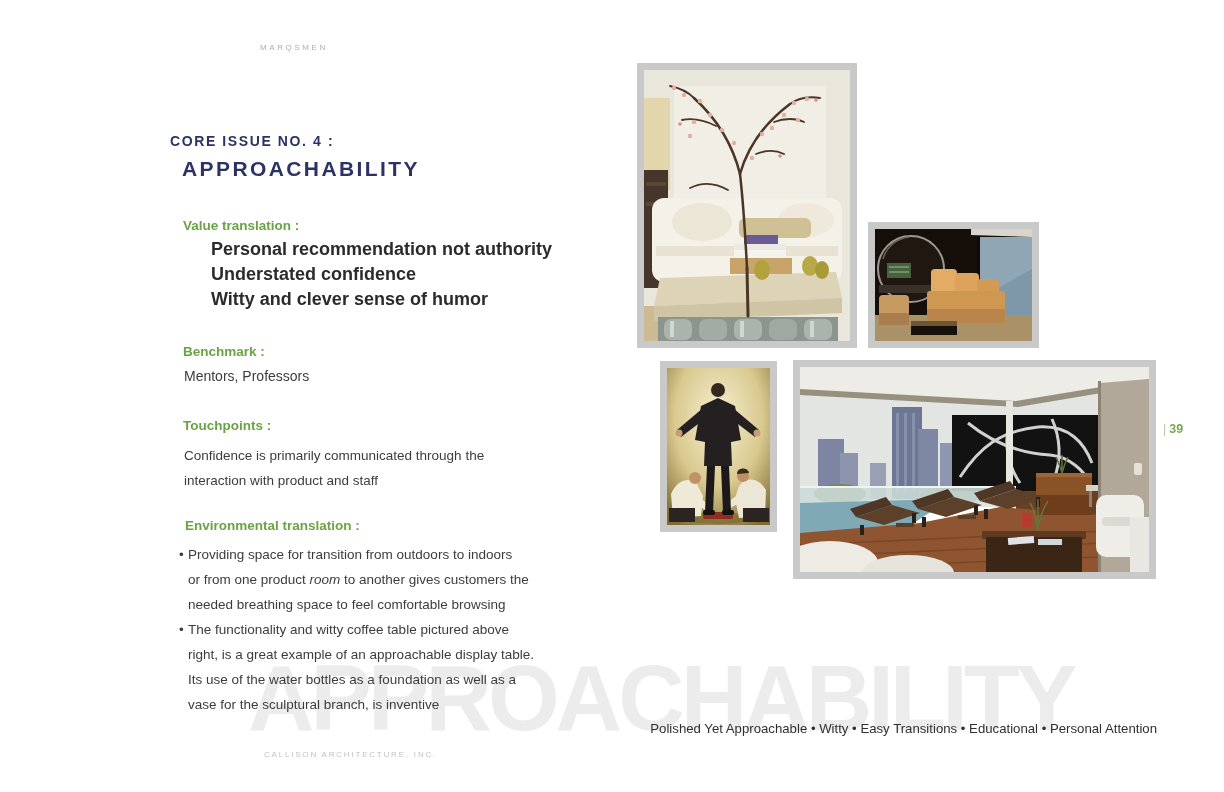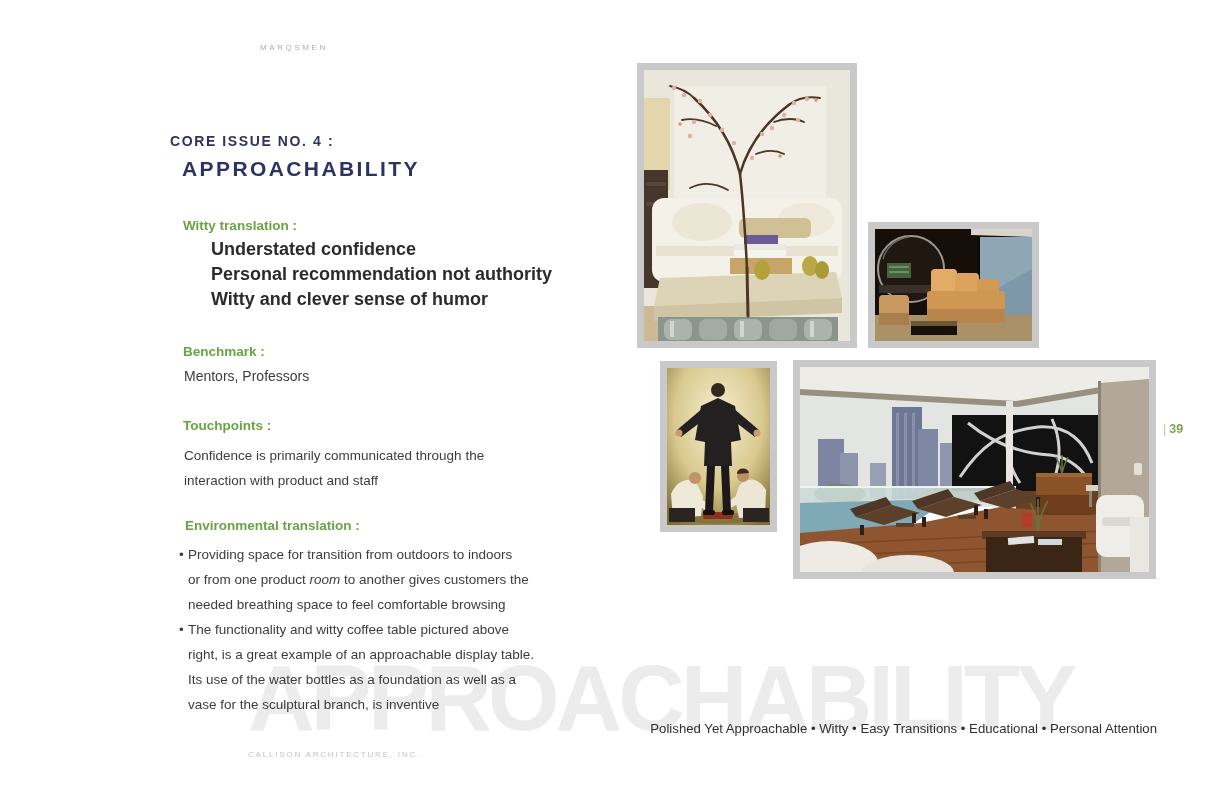--- a/index.html
+++ b/index.html
@@ -34,21 +34,21 @@
   .benchmark-label { left:183px; top:344px; }
   .benchmark-text { left:184px; top:368px; font-size:14px; color:#3c3c3c;text-align:right; }
   .touch-label { left:183px; top:418px; }
   .touch-lines { left:184px; top:443px; font-size:13.5px; color:#3c3c3c; line-height:25px; }
   .env-label { left:185px; top:518px; }
   .env-block { left:179px; top:542px; font-size:13.5px; color:#3c3c3c; line-height:25px; width:390px; }
   .env-block .marker { display:inline-block; width:9px; }
   .env-block .cont { padding-left:9px; }
   .em { font-style:italic; }
   .brand-footer {
-    left:248px; top:750px; font-size:8px; letter-spacing:1.8px; color:#c3c3c3;
+    left:264px; top:750px; font-size:8px; letter-spacing:1.8px; color:#c3c3c3;
   }
 
   
   .page-number { left:1163px; top:382px; font-size:12.5px; font-weight:700; color:#7ca74f; z-index:2;margin-top:40px; }
   .page-number .bar { color:#b9c6a2; font-weight:400; margin-right:3px; }
   .tagline { right:67px; top:721px; font-size:13.2px; color:#2f2f2f; white-space:nowrap; z-index:2; }
 
   
   .photo {
     position:absolute; z-index:1; background:#ffffff;
@@ -65,24 +65,24 @@
 
 <div class="page">
 
   <div class="abs watermark">APPROACHABILITY</div>
 
   <div class="abs txt brand-header">MARQSMEN</div>
 
   <div class="abs txt kicker">CORE ISSUE NO. 4 :</div>
   <div class="abs txt page-title">APPROACHABILITY</div>
 
-  <div class="abs txt label-green value-label">Witty translation :</div>
+  <div class="abs txt label-green value-label">Value translation :</div>
   <div class="abs txt value-items">
+    <div>Personal recommendation not authority</div>
     <div>Understated confidence</div>
-    <div>Personal recommendation not authority</div>
     <div>Witty and clever sense of humor</div>
   </div>
 
   <div class="abs txt label-green benchmark-label">Benchmark :</div>
   <div class="abs txt benchmark-text">Mentors, Professors</div>
 
   <div class="abs txt label-green touch-label">Touchpoints :</div>
   <div class="abs txt touch-lines">
     <div>Confidence is primarily communicated through the</div>
     <div>interaction with product and staff</div>

